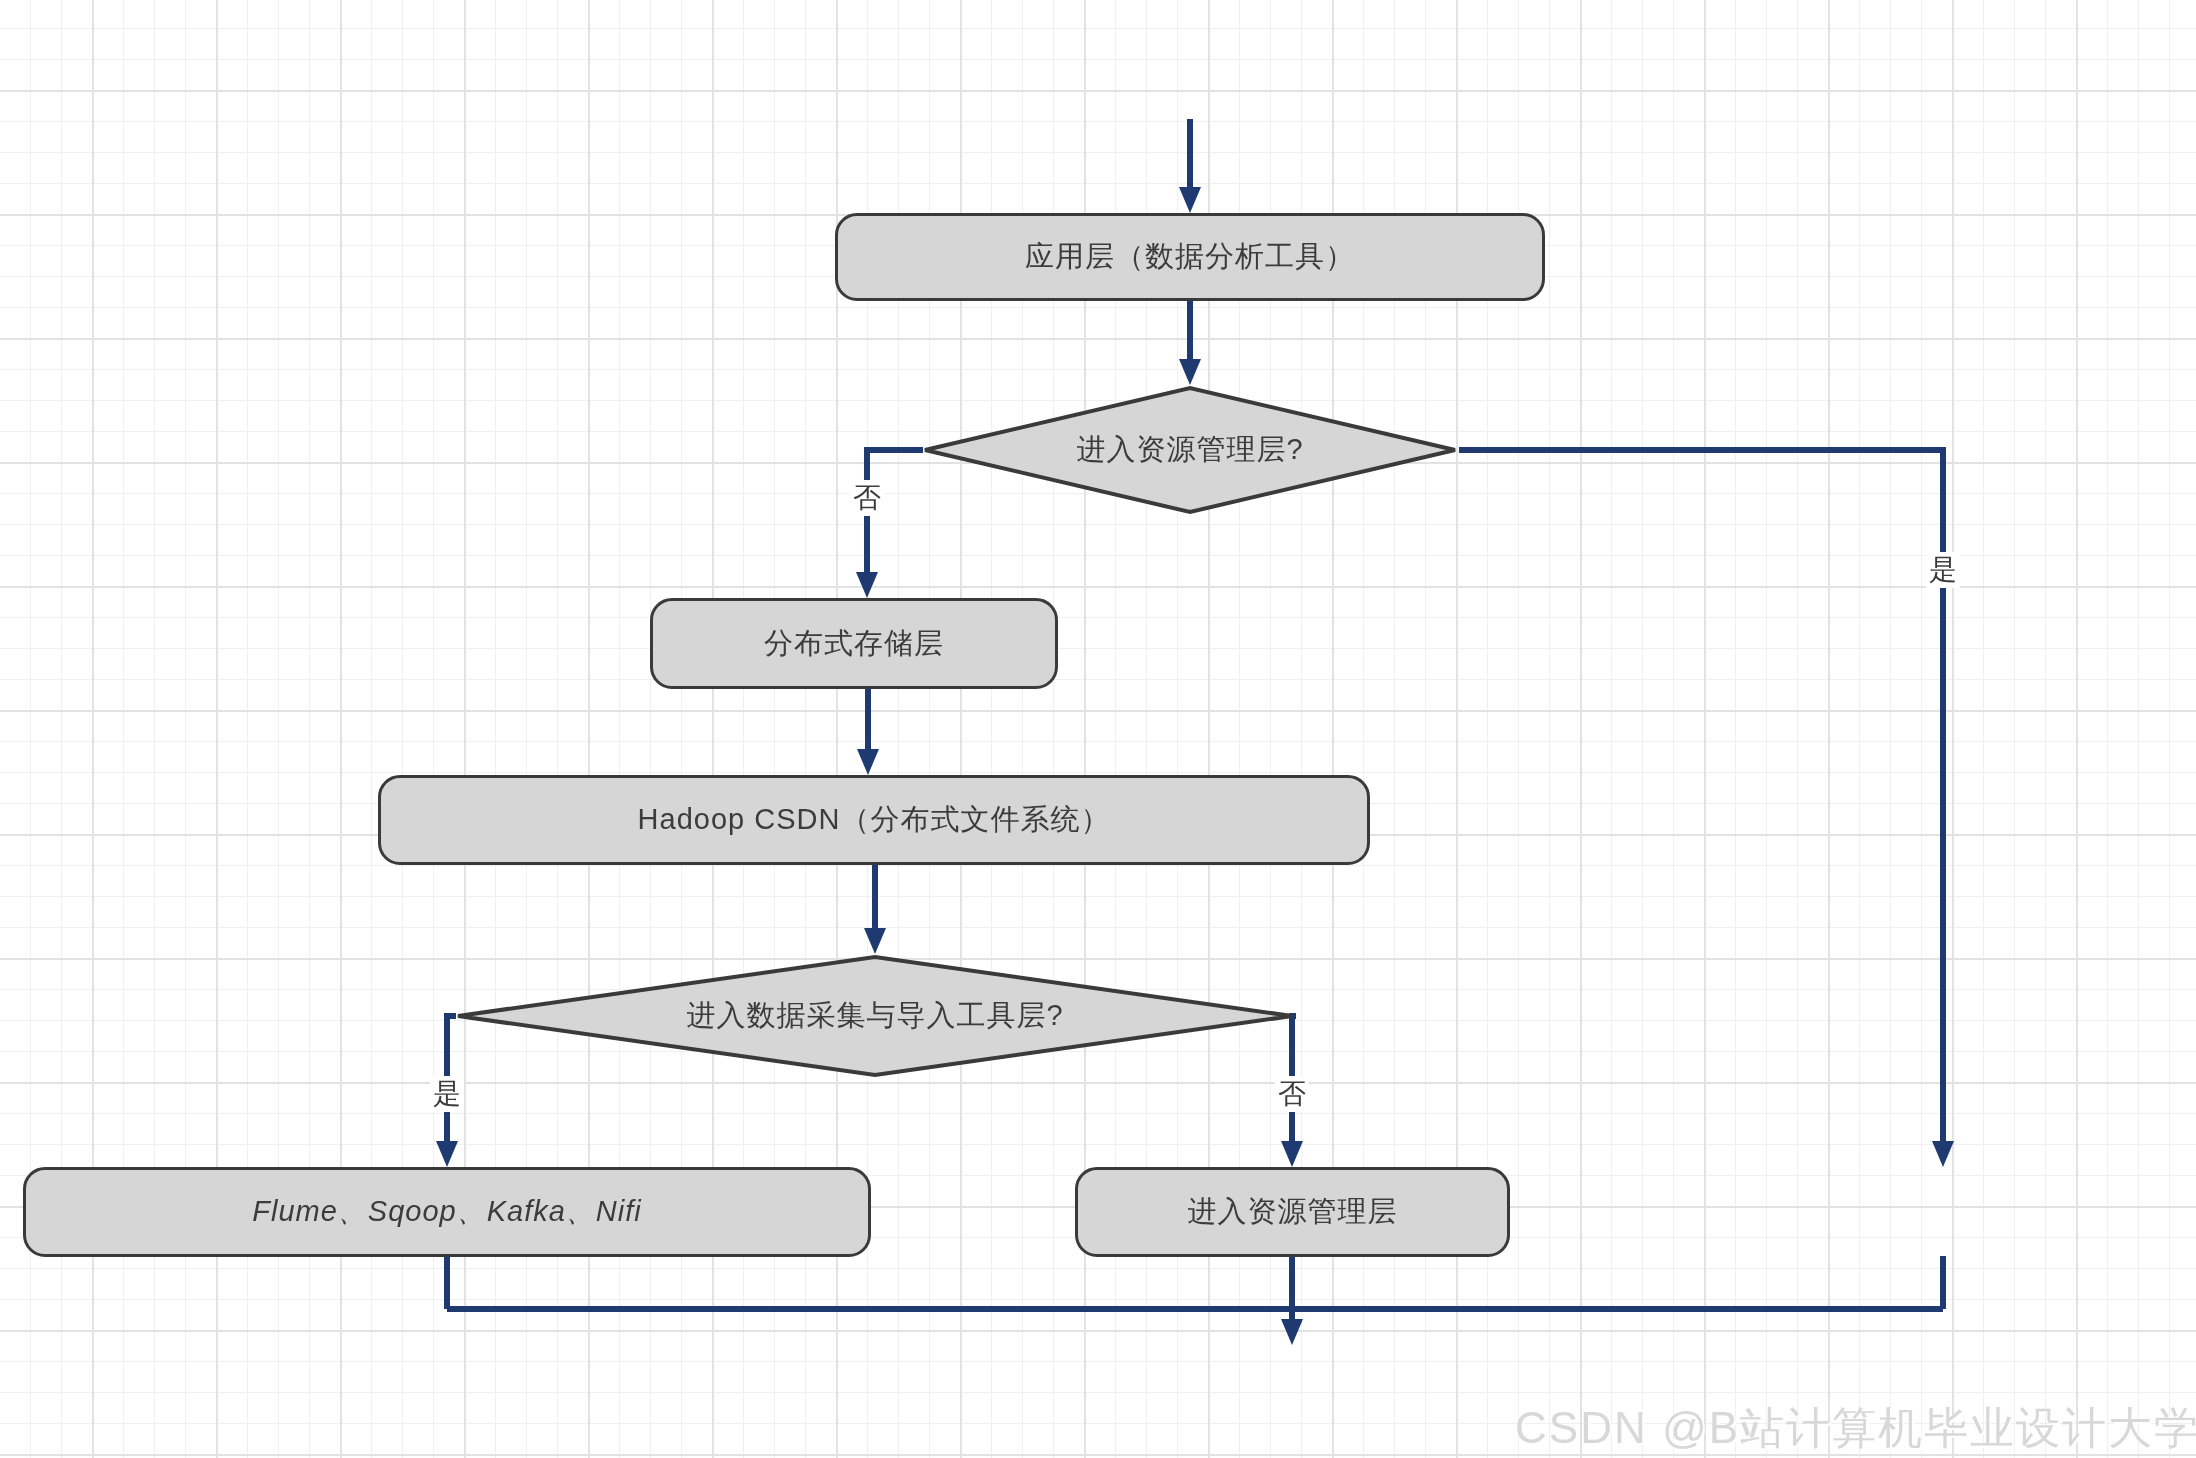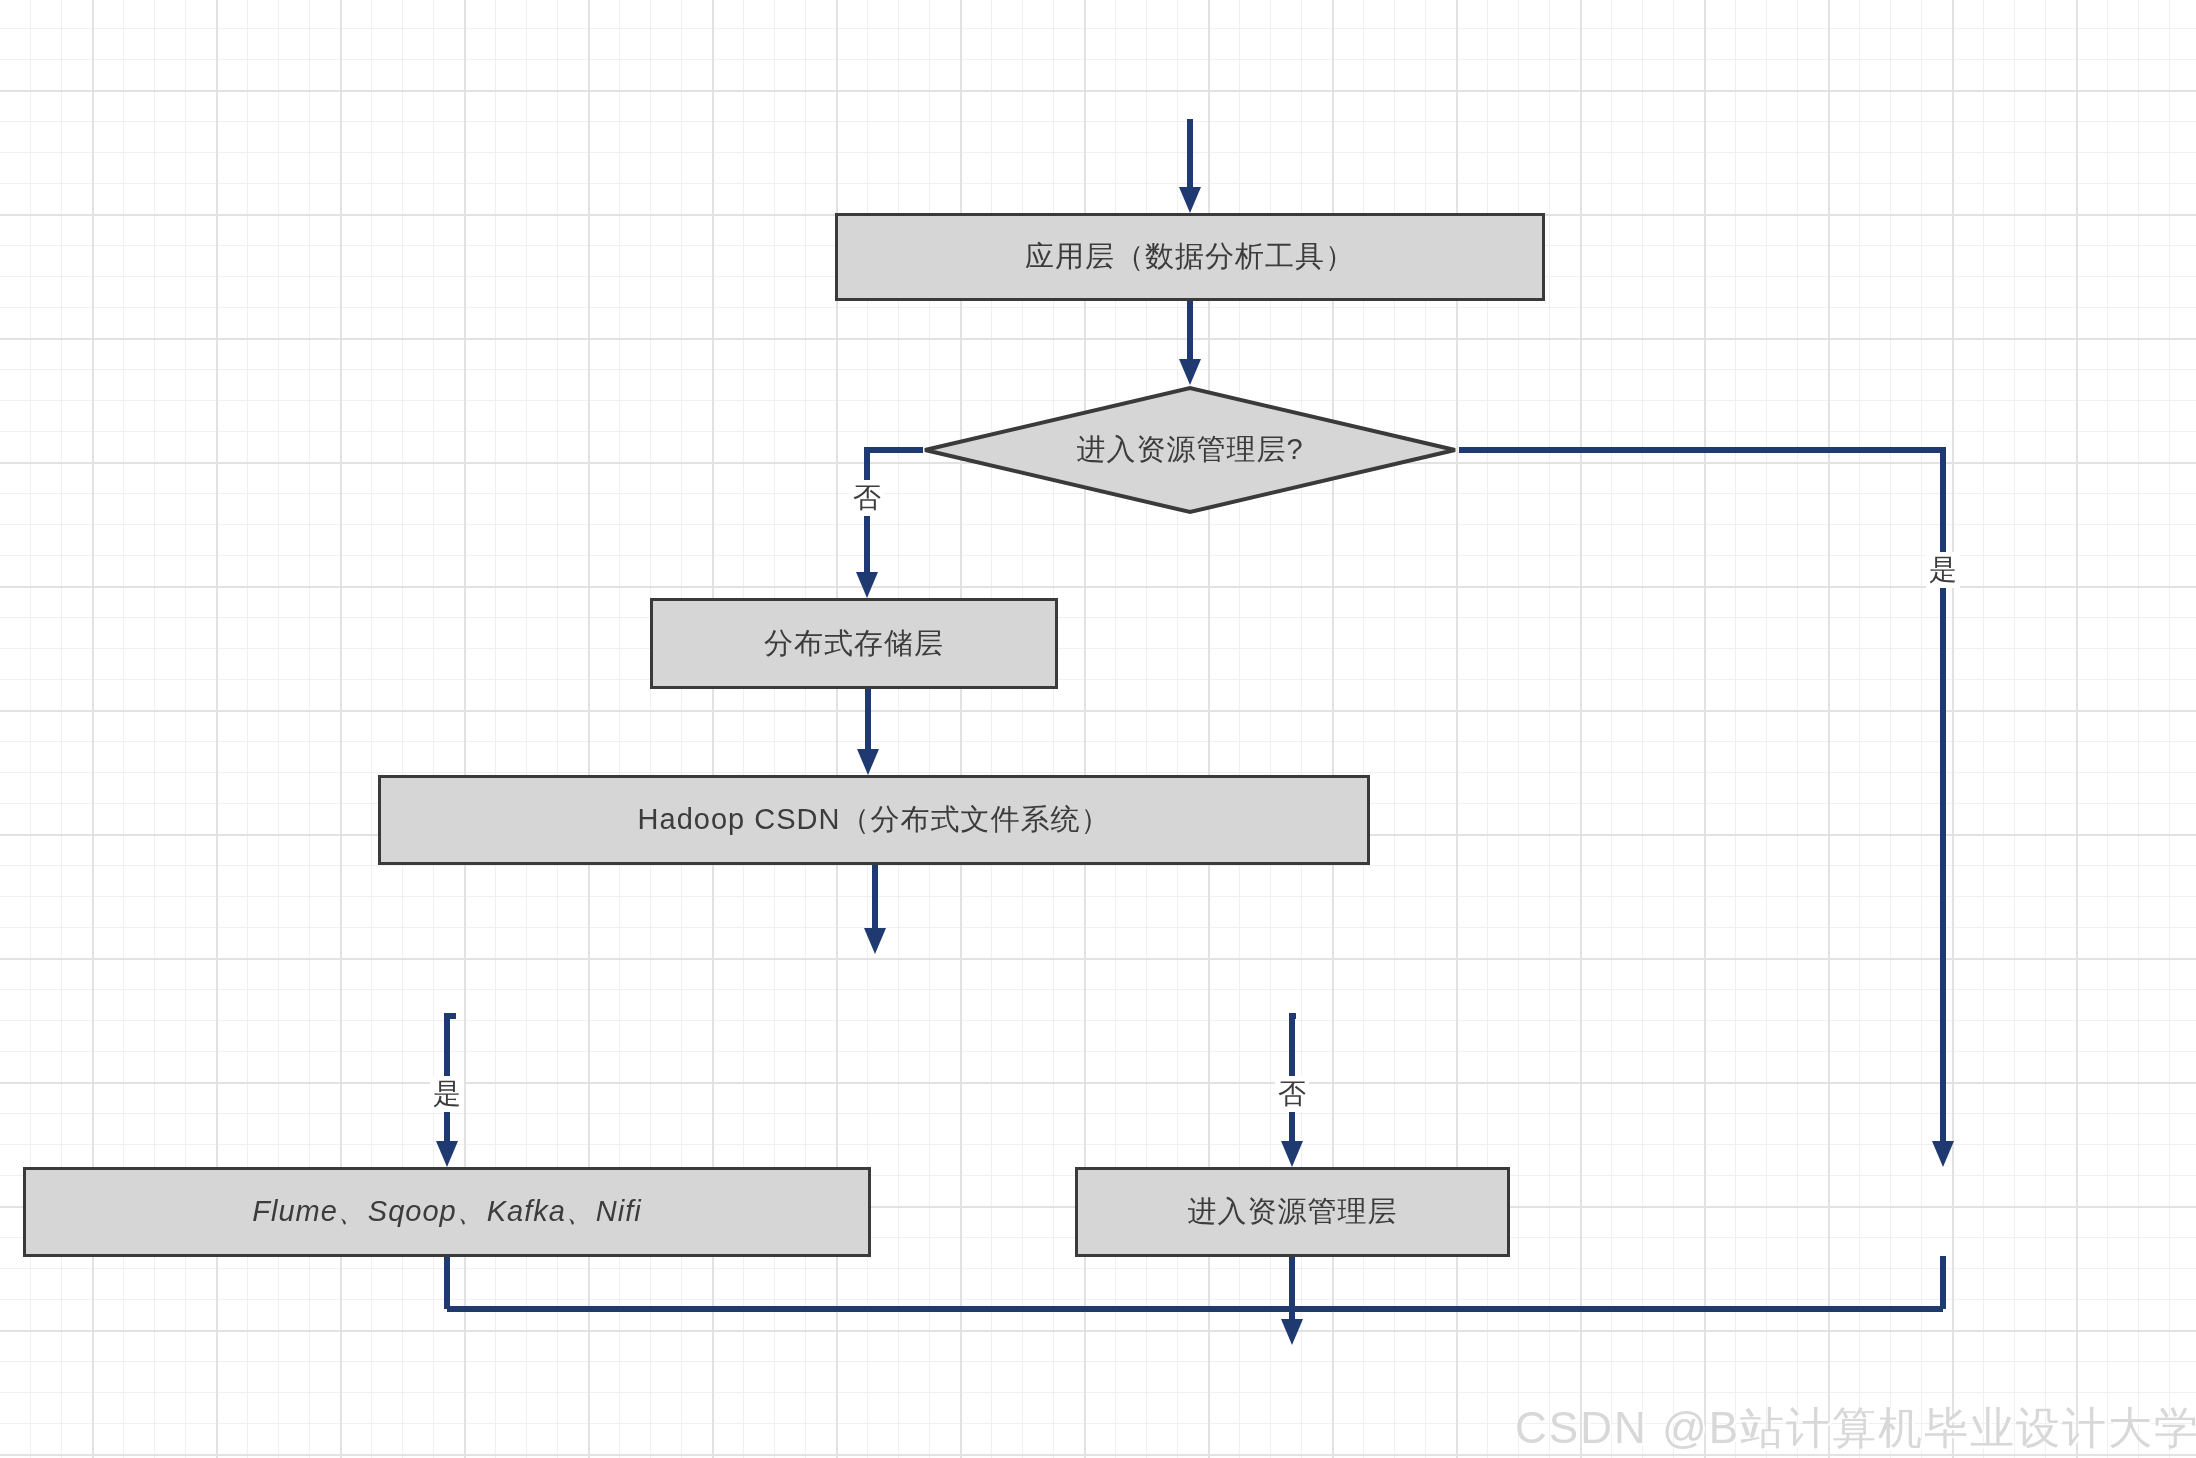--- a/index.html
+++ b/index.html
@@ -22,20 +22,21 @@
   }
   .wires{position:absolute;left:0;top:0;z-index:1;}
   .node{
     position:absolute;z-index:2;
     display:flex;align-items:center;justify-content:center;
     box-sizing:border-box;
     color:#3c3c3c;
     font-size:29px;
     white-space:nowrap;
     letter-spacing:1px;
+    border-radius:22px;
   }
   .rect{
     background:#d6d6d6;
     border:3px solid #3a3a3a;
   }
   .stadium{
     background:#d6d6d6;
     border:3px solid #3a3a3a;
     border-radius:48px;
   }
@@ -107,20 +108,26 @@
   </div>
 
   <div class="node rect" style="left:650px;top:598px;width:408px;height:91px;">
     <span class="nlabel">分布式存储层</span>
   </div>
 
   <div class="node rect" style="left:378px;top:775px;width:992px;height:90px;">
     <span class="nlabel">Hadoop CSDN（分布式文件系统）</span>
   </div>
 
+  <div class="node diamond" style="left:454px;top:954px;width:842px;height:124px;">
+    <svg width="842" height="124" viewBox="0 0 842 124">
+      <polygon points="4,62 421,3 838,62 421,121" fill="#d6d6d6" stroke="#3a3a3a" stroke-width="4"></polygon>
+    </svg>
+    <span class="nlabel">进入数据采集与导入工具层?</span>
+  </div>
 
   <div class="node rect" style="left:23px;top:1167px;width:848px;height:90px;font-style:italic;">
     <span class="nlabel">Flume、Sqoop、Kafka、Nifi</span>
   </div>
 
   <div class="node rect" style="left:1075px;top:1167px;width:435px;height:90px;">
     <span class="nlabel">进入资源管理层</span>
   </div>
 
 

